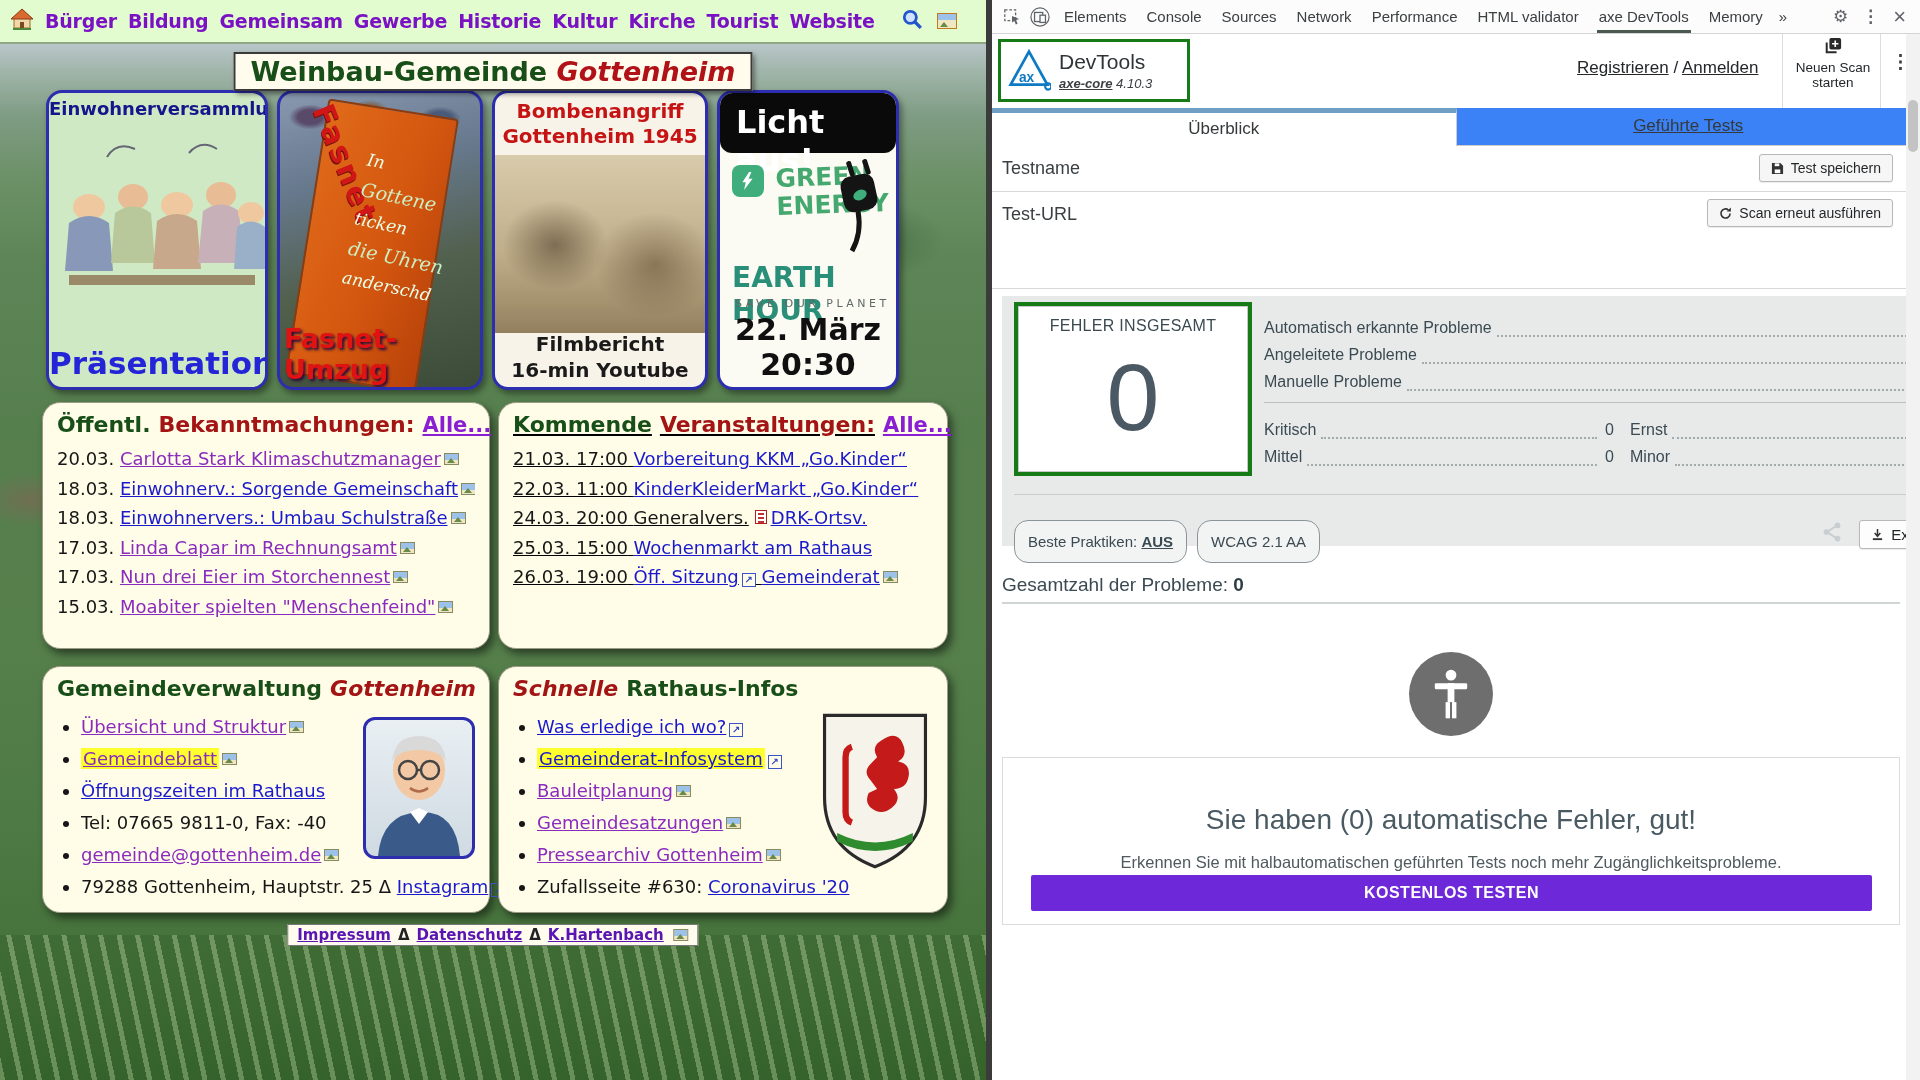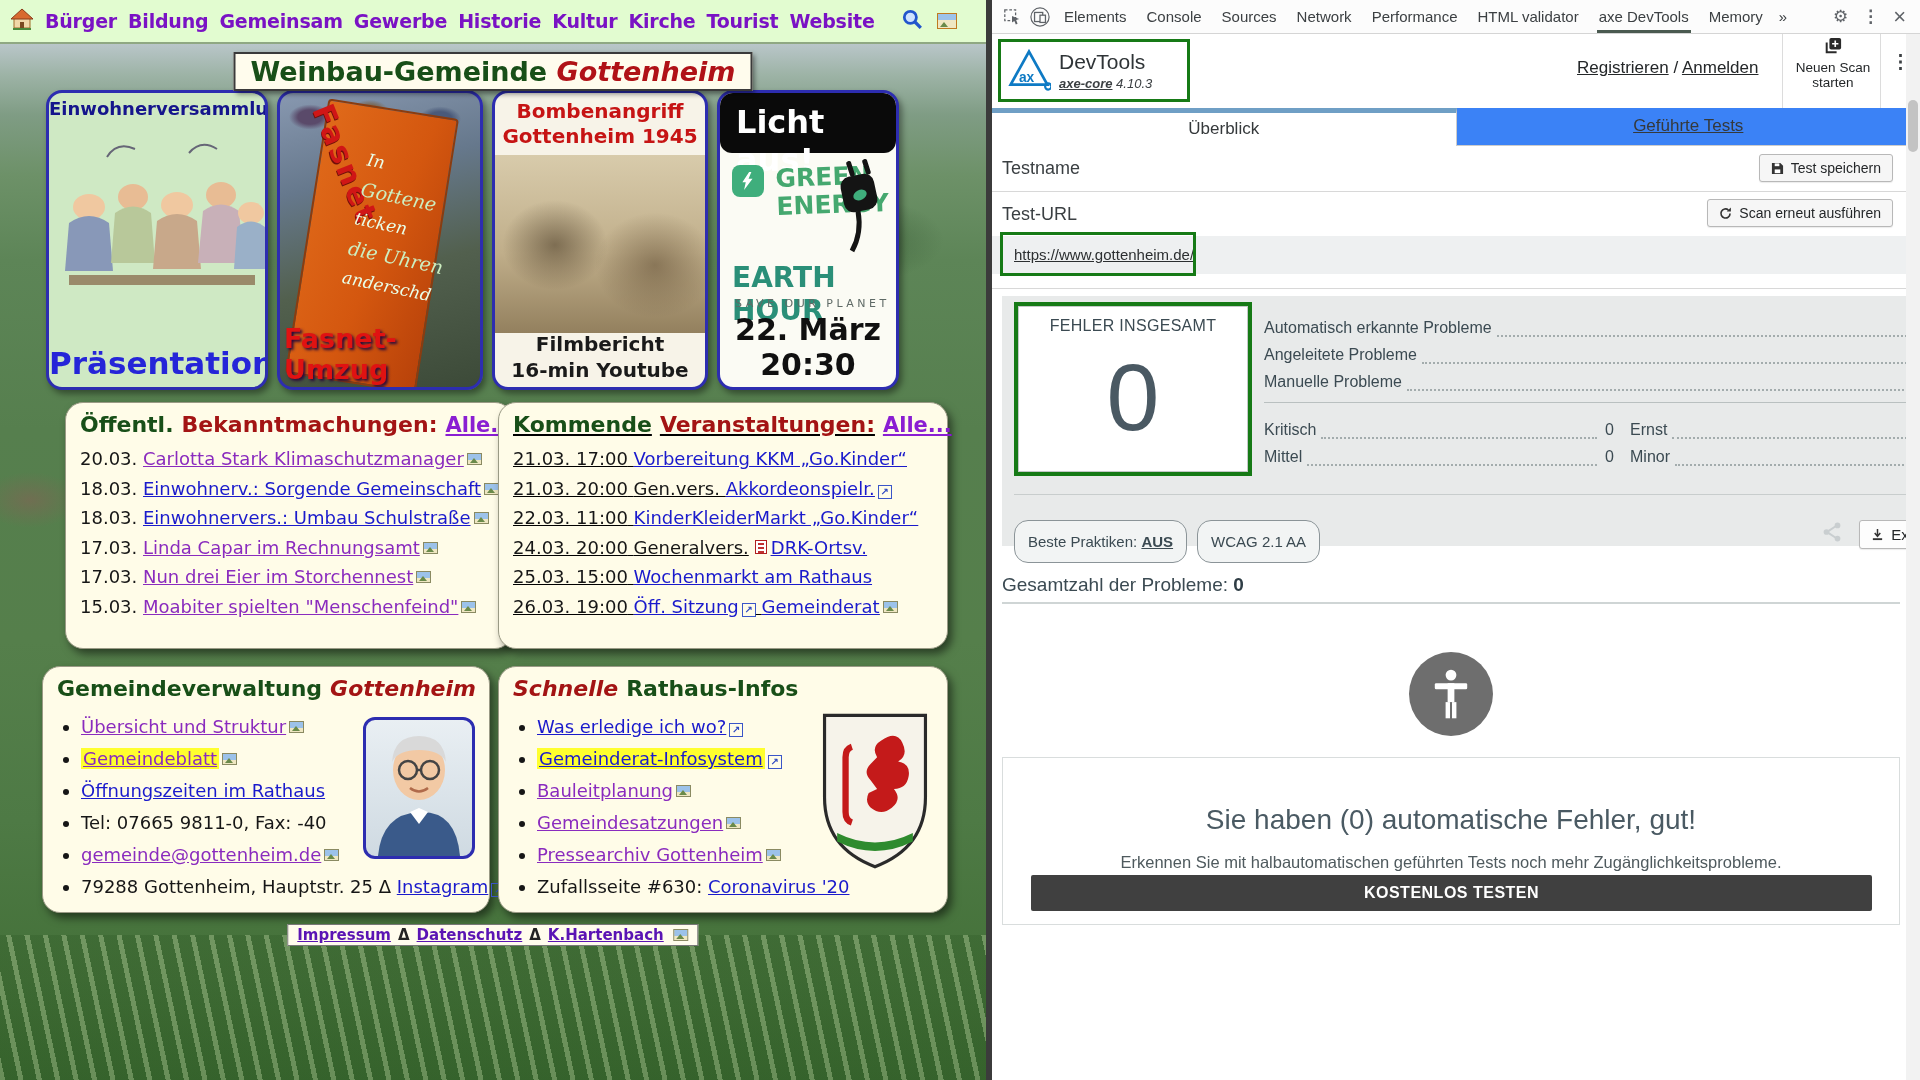--- a/index.html
+++ b/index.html
@@ -74,21 +74,21 @@
   .t4-green { position:absolute; left:56px; top:70px; font-size:25px; font-weight:bold; color:#45a86f;
     line-height:28px; transform:rotate(-2deg); }
   .t4-plug { position:absolute; right:8px; top:64px; }
   .t4-earth { position:absolute; left:12px; top:168px; width:190px; font-size:28px; font-weight:bold; color:#2a8f78; }
   .t4-save { position:absolute; left:15px; top:204px; font-size:11px; letter-spacing:3.5px; color:#5f6a66; }
   .t4-time { position:absolute; bottom:5px; width:100%; text-align:center; font-size:30px; font-weight:bold; color:#101010; }
 
   
   .box { position:absolute; background:#fffce8; border:1px solid #9a9a85; border-radius:18px;
     box-shadow:4px 5px 8px rgba(0,0,0,.5); padding:9px 14px; z-index:4; }
-  .box-news  { top:402px; left:42px;  width:448px; height:247px;margin-left:23px; }
+  .box-news  { top:402px; left:42px;  width:448px; height:247px; }
   .box-events{ top:402px; left:498px; width:450px; height:247px;text-decoration:underline; }
   .box-admin { top:666px; left:42px;  width:448px; height:247px; }
   .box-infos { top:666px; left:498px; width:450px; height:247px; }
 
   .box-h { display:flex; align-items:baseline; gap:8px; font-size:22px; font-weight:bold; white-space:nowrap; }
   .box-h .g { color:#184f18; }
   .box-h .r { color:#a31414; }
   .box-h .ri { color:#a31414; font-style:italic; }
   .box-h .alle { color:#8a1ed2; text-decoration:underline; margin-left:auto; font-size:21px; }
 
@@ -195,21 +195,21 @@
   .total-line b { color:#2f3d45; }
   .total-hr { position:absolute; top:602px; left:10px; width:898px; height:2px; background:#cfd5d5; }
 
   .a11y-circle { position:absolute; top:652px; left:417px; width:84px; height:84px; border-radius:50%;
     background:#6e6e6e; display:flex; align-items:center; justify-content:center; }
 
   .empty-card { position:absolute; top:757px; left:10px; width:898px; height:168px; background:#fff;
     border:1px solid #d9dddd; }
   .empty-h { text-align:center; margin-top:46px; font-size:28px; color:#4a5a63; }
   .empty-sub { text-align:center; margin-top:17px; font-size:16.5px; color:#4f5a5e; }
-  .cta { position:absolute; left:28px; right:27px; bottom:13px; height:36px; background:#404040; color:#fff;
+  .cta { position:absolute; left:28px; right:27px; bottom:13px; height:36px; background:#6d28d9; color:#fff;
     font-size:16px; font-weight:bold; text-align:center; line-height:36px; letter-spacing:.5px; border-radius:2px; }
 
   .dt-scroll { position:absolute; right:0; top:34px; width:14px; bottom:0; background:#f2f2f2; }
   .dt-thumb { position:absolute; right:2px; top:66px; width:10px; height:52px; background:#c3c3c3; border-radius:5px; }
 </style>
 </head>
 <body>
 
 <div class="stage">
 
@@ -340,21 +340,20 @@
     </div>
 
     <div class="box box-events">
       <div class="box-h">
         <span class="g">Kommende</span>
         <span class="r">Veranstaltungen:</span>
         <a href="#" class="alle">Alle...</a>
       </div>
       <div class="rows">
         <div class="row"><span class="plain">21.03. 17:00</span> <a href="#" class="b">Vorbereitung KKM „Go.Kinder“</a></div>
-        <div class="row"><span class="plain">21.03. 20:00</span> <span class="plain">Gen.vers.</span> <a href="#" class="b">Akkordeonspielr.</a><span class="ext-icon"></span></div>
         <div class="row"><span class="plain">22.03. 11:00</span> <a href="#" class="b">KinderKleiderMarkt „Go.Kinder“</a></div>
         <div class="row"><span class="plain">24.03. 20:00</span> <span class="plain">Generalvers.</span><span class="pdf-icon"></span><a href="#" class="b">DRK-Ortsv.</a></div>
         <div class="row"><span class="plain">25.03. 15:00</span> <a href="#" class="b">Wochenmarkt am Rathaus</a></div>
         <div class="row"><span class="plain">26.03. 19:00</span> <a href="#" class="b">Öff. Sitzung</a><span class="ext-icon"></span> <a href="#" class="b">Gemeinderat</a><span class="img-icon"></span></div>
       </div>
     </div>
 
     <div class="box box-admin">
       <div class="box-h">
         <span class="g">Gemeindeverwaltung</span>
@@ -502,24 +501,20 @@
       <span class="dt-row-label">Test-URL</span>
       <span class="btn" style="right:27px; top:7px">
         <svg width="13" height="13" viewBox="0 0 16 16">
             <path d="M13.6 8a5.6 5.6 0 1 1-2-4.3" fill="none" stroke="#333" stroke-width="2"></path>
             <path d="M14.6 0.6v5h-5z" fill="#333"></path>
           </svg>
         <span>Scan erneut ausführen</span>
       </span>
     </div>
 
-    <div class="url-strip">
-      <a href="#" class="url-link">https://www.gottenheim.de/</a>
-      <div class="url-annotation"></div>
-    </div>
     <div class="hline" style="top:288px"></div>
 
     <div class="summary">
       <div class="score-card">
         <div class="score-label">FEHLER INSGESAMT</div>
         <div class="score-value">0</div>
       </div>
       <div class="stats">
         <div class="stat-row">
           <span>Automatisch erkannte Probleme</span>

